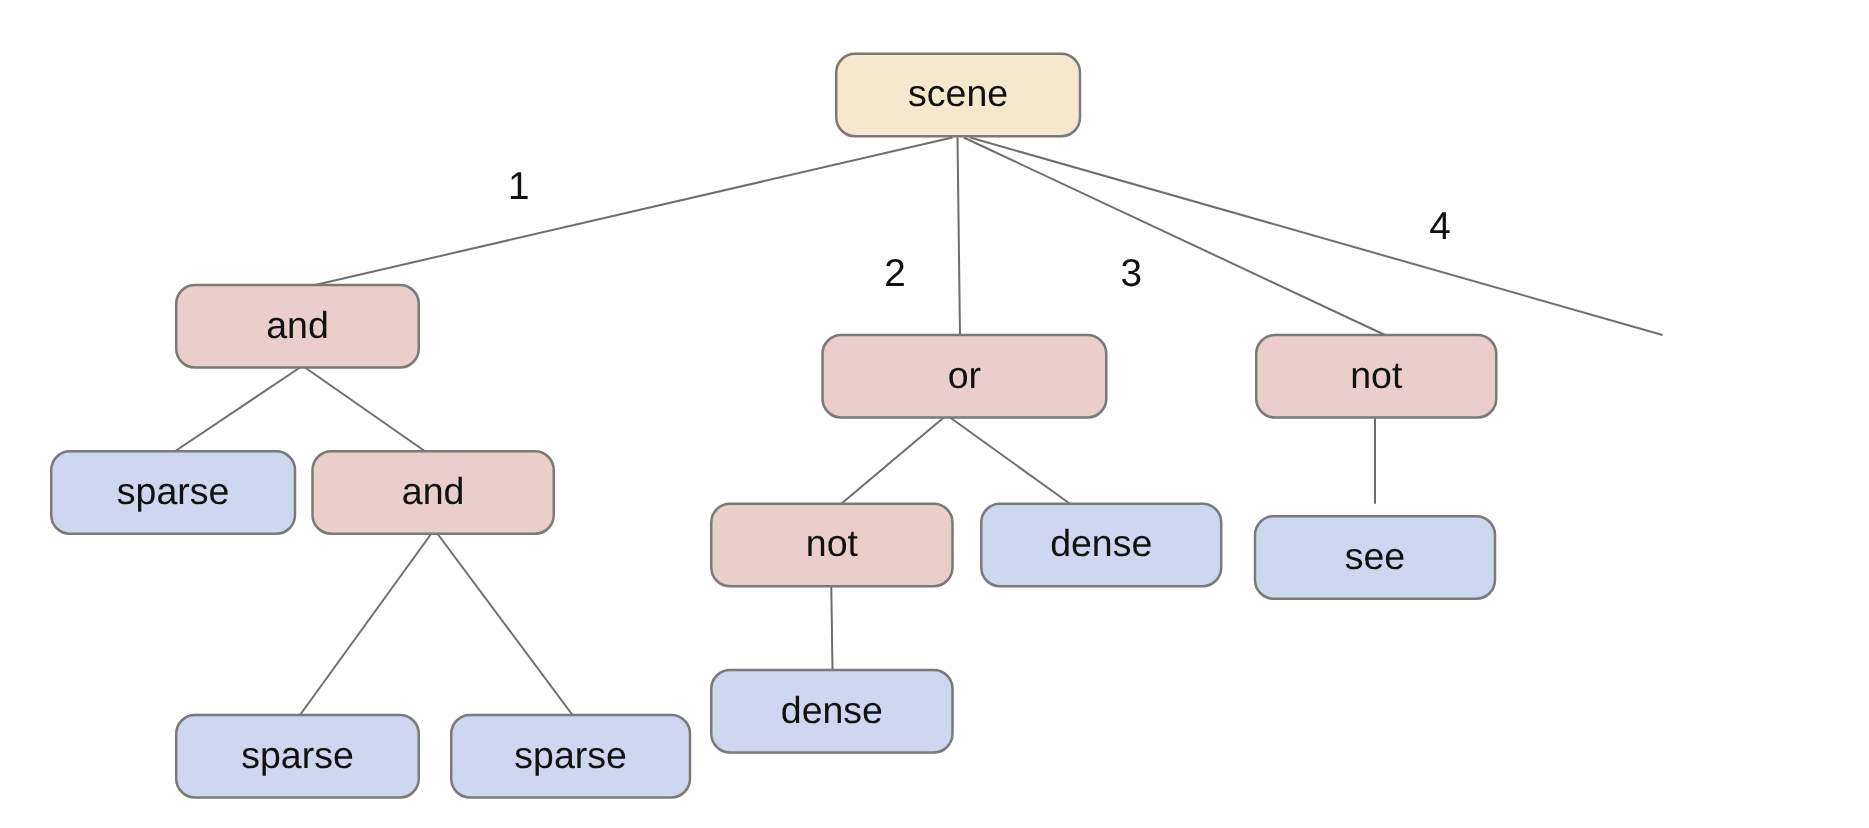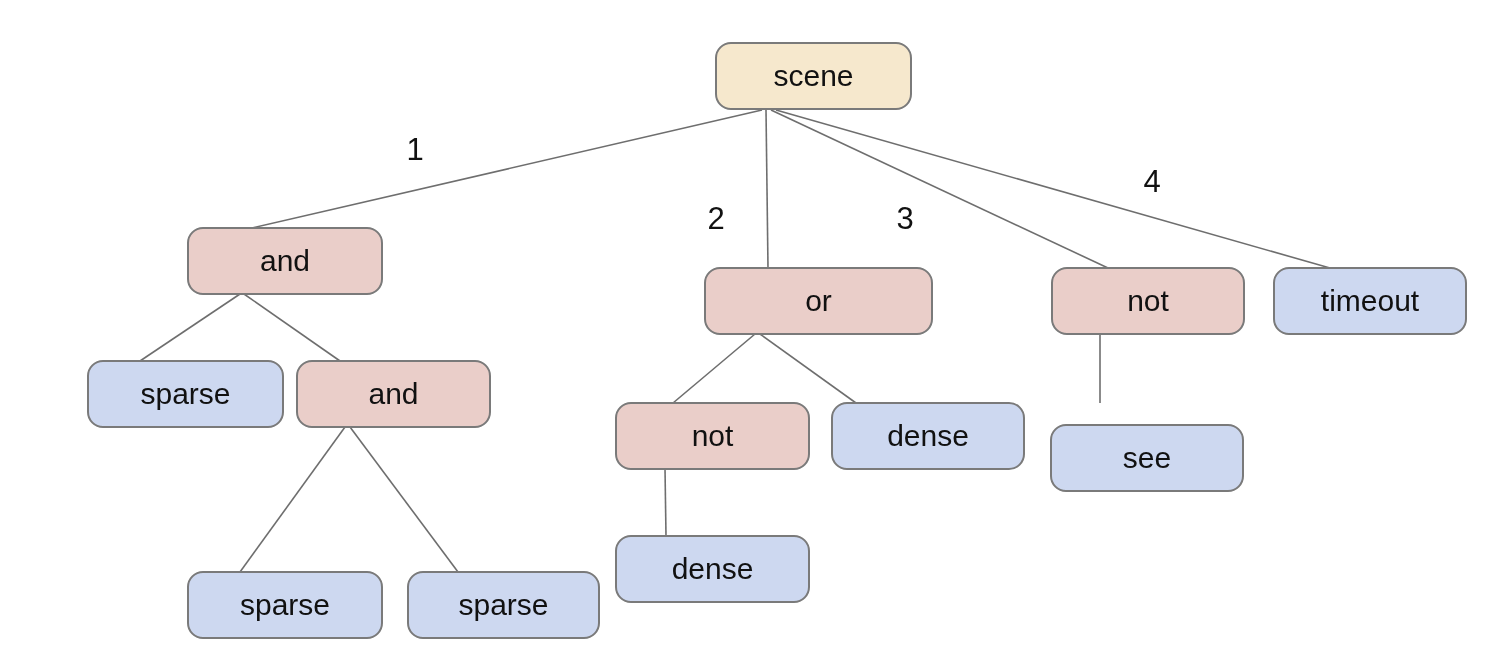--- a/index.html
+++ b/index.html
@@ -32,21 +32,20 @@
     box-sizing: border-box;
     height: 68px;
     border: 2px solid var(--node-border, #7a7a7a);
     border-radius: 16px;
     display: flex;
     align-items: center;
     justify-content: center;
     font-size: 30px;
     color: var(--text, #111111);
     line-height: 1;
-    margin-left: 47px;
   }
   .node.root     { background: var(--root-fill, #f6e8cd); }
   .node.operator { background: var(--operator-fill, #eacec9); }
   .node.leaf     { background: var(--leaf-fill, #cdd8f0); }
   .edge-label {
     position: absolute;
     transform: translate(-50%, -50%);
     font-size: 31px;
     color: var(--text, #111111);
     line-height: 1;
@@ -69,26 +68,25 @@
     <line x1="755" y1="334" x2="673" y2="403"></line>
     <line x1="760" y1="334" x2="856" y2="403"></line>
     <line x1="665" y1="468" x2="666" y2="536"></line>
     <line x1="1100" y1="334" x2="1100" y2="403"></line>
   </svg>
 
   <div class="node root" style="left:668px;  top:42px;  width:197px;">scene</div>
   <div class="node operator" style="left:140px;  top:227px; width:196px;">and</div>
   <div class="node operator" style="left:657px;  top:267px; width:229px;">or</div>
   <div class="node operator" style="left:1004px; top:267px; width:194px;">not</div>
-  <div class="node leaf" style="left:1226px; top:267px; width:194px;">timeout</div>
   <div class="node leaf" style="left:40px;   top:360px; width:197px;">sparse</div>
   <div class="node operator" style="left:249px;  top:360px; width:195px;">and</div>
   <div class="node operator" style="left:568px;  top:402px; width:195px;">not</div>
   <div class="node leaf" style="left:784px;  top:402px; width:194px;">dense</div>
-  <div class="node leaf" style="left:1003px; top:424px; width:194px;">see</div>
+  <div class="node leaf" style="left:1003px; top:412px; width:194px;">see</div>
   <div class="node leaf" style="left:140px;  top:571px; width:196px;">sparse</div>
   <div class="node leaf" style="left:360px;  top:571px; width:193px;">sparse</div>
   <div class="node leaf" style="left:568px;  top:535px; width:195px;">dense</div>
 
   <span class="edge-label" style="left:415px;  top:149px;">1</span>
   <span class="edge-label" style="left:716px;  top:218px;">2</span>
   <span class="edge-label" style="left:905px;  top:218px;">3</span>
   <span class="edge-label" style="left:1152px; top:181px;">4</span>
 
 </div>

